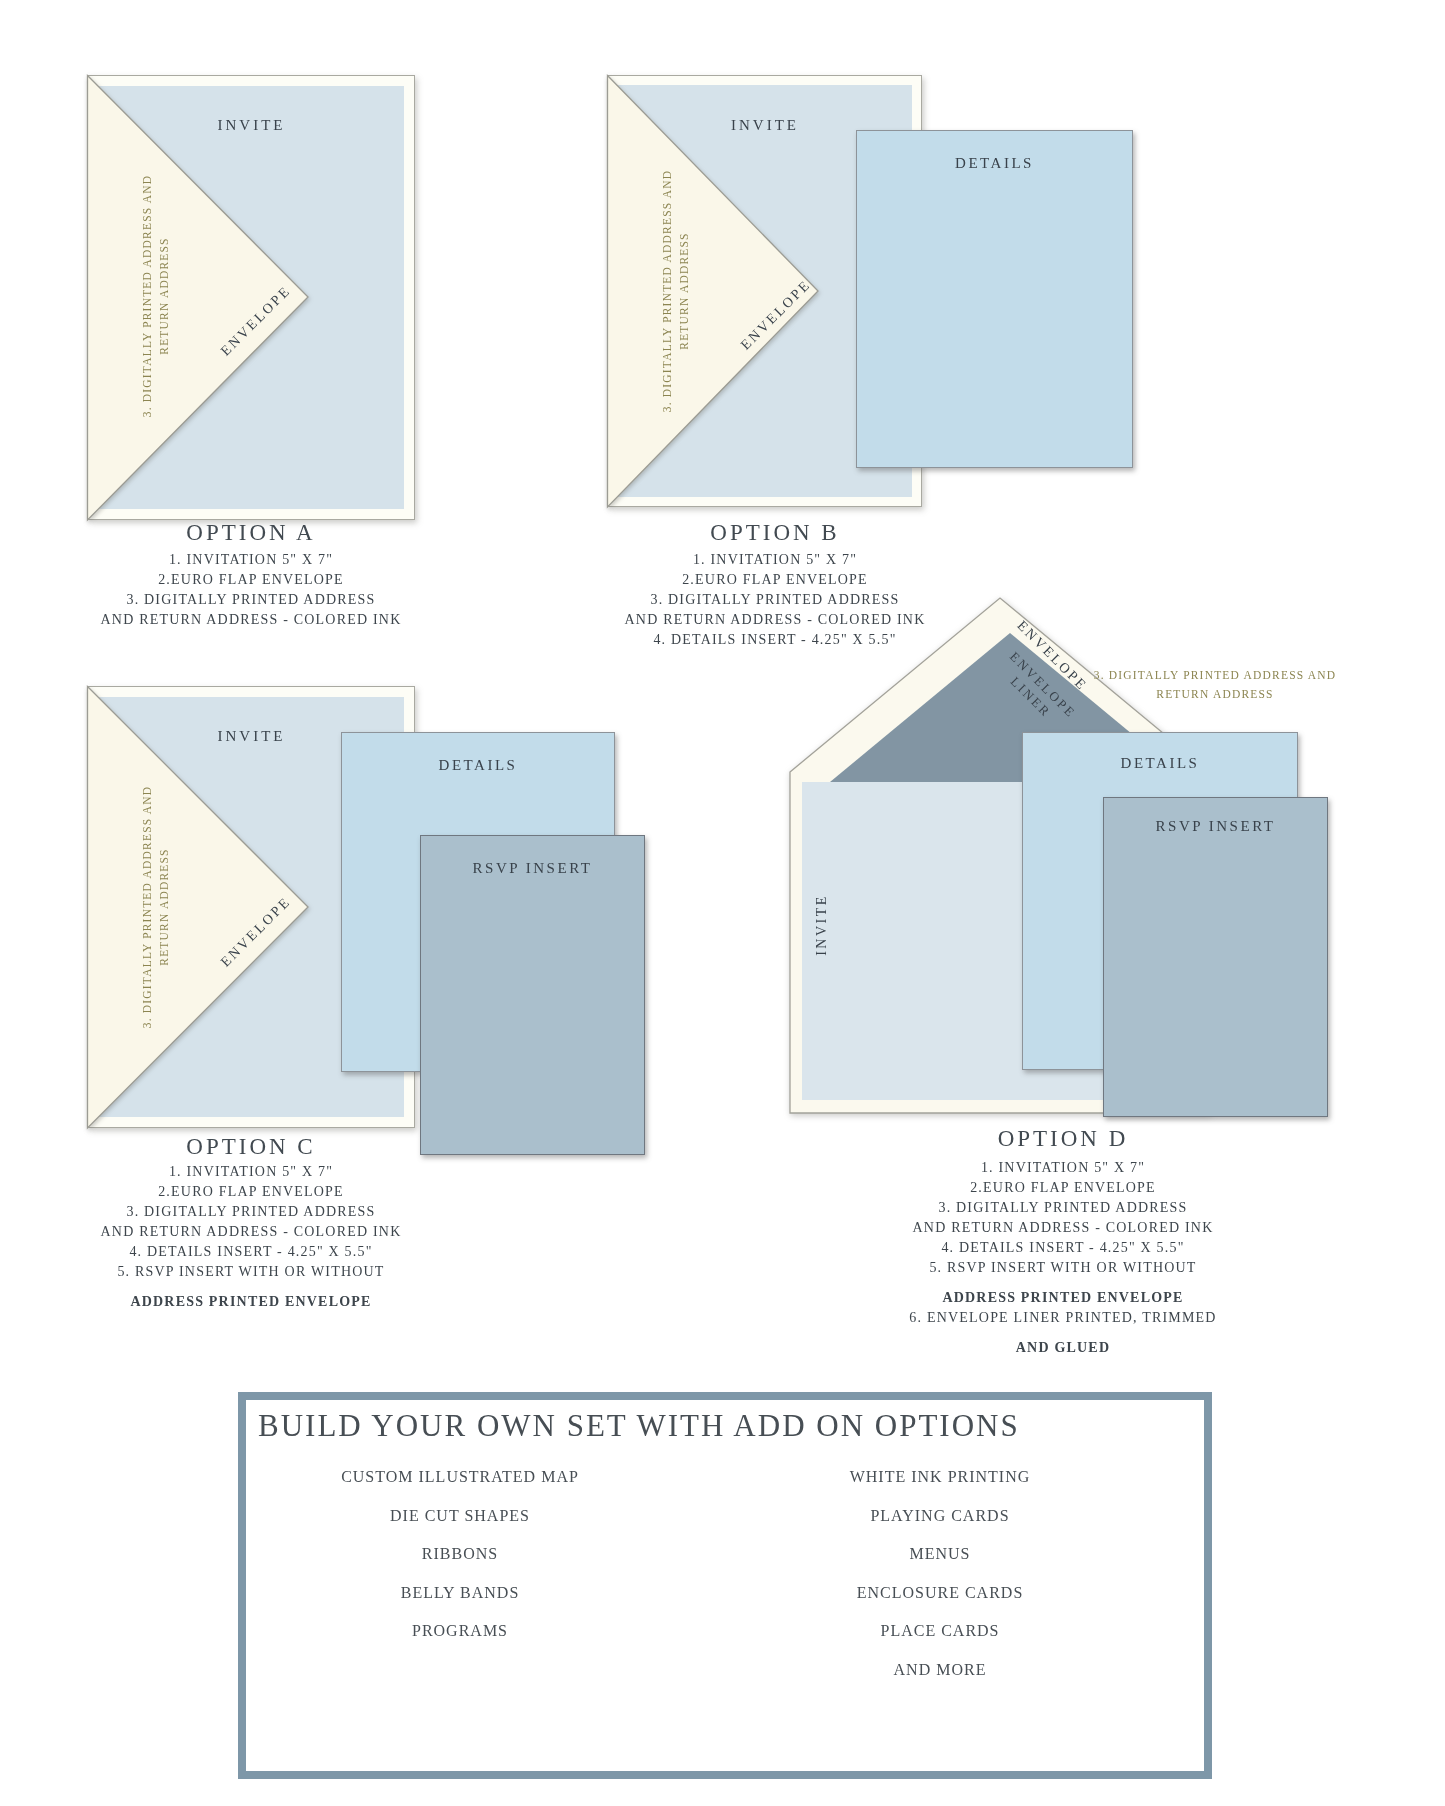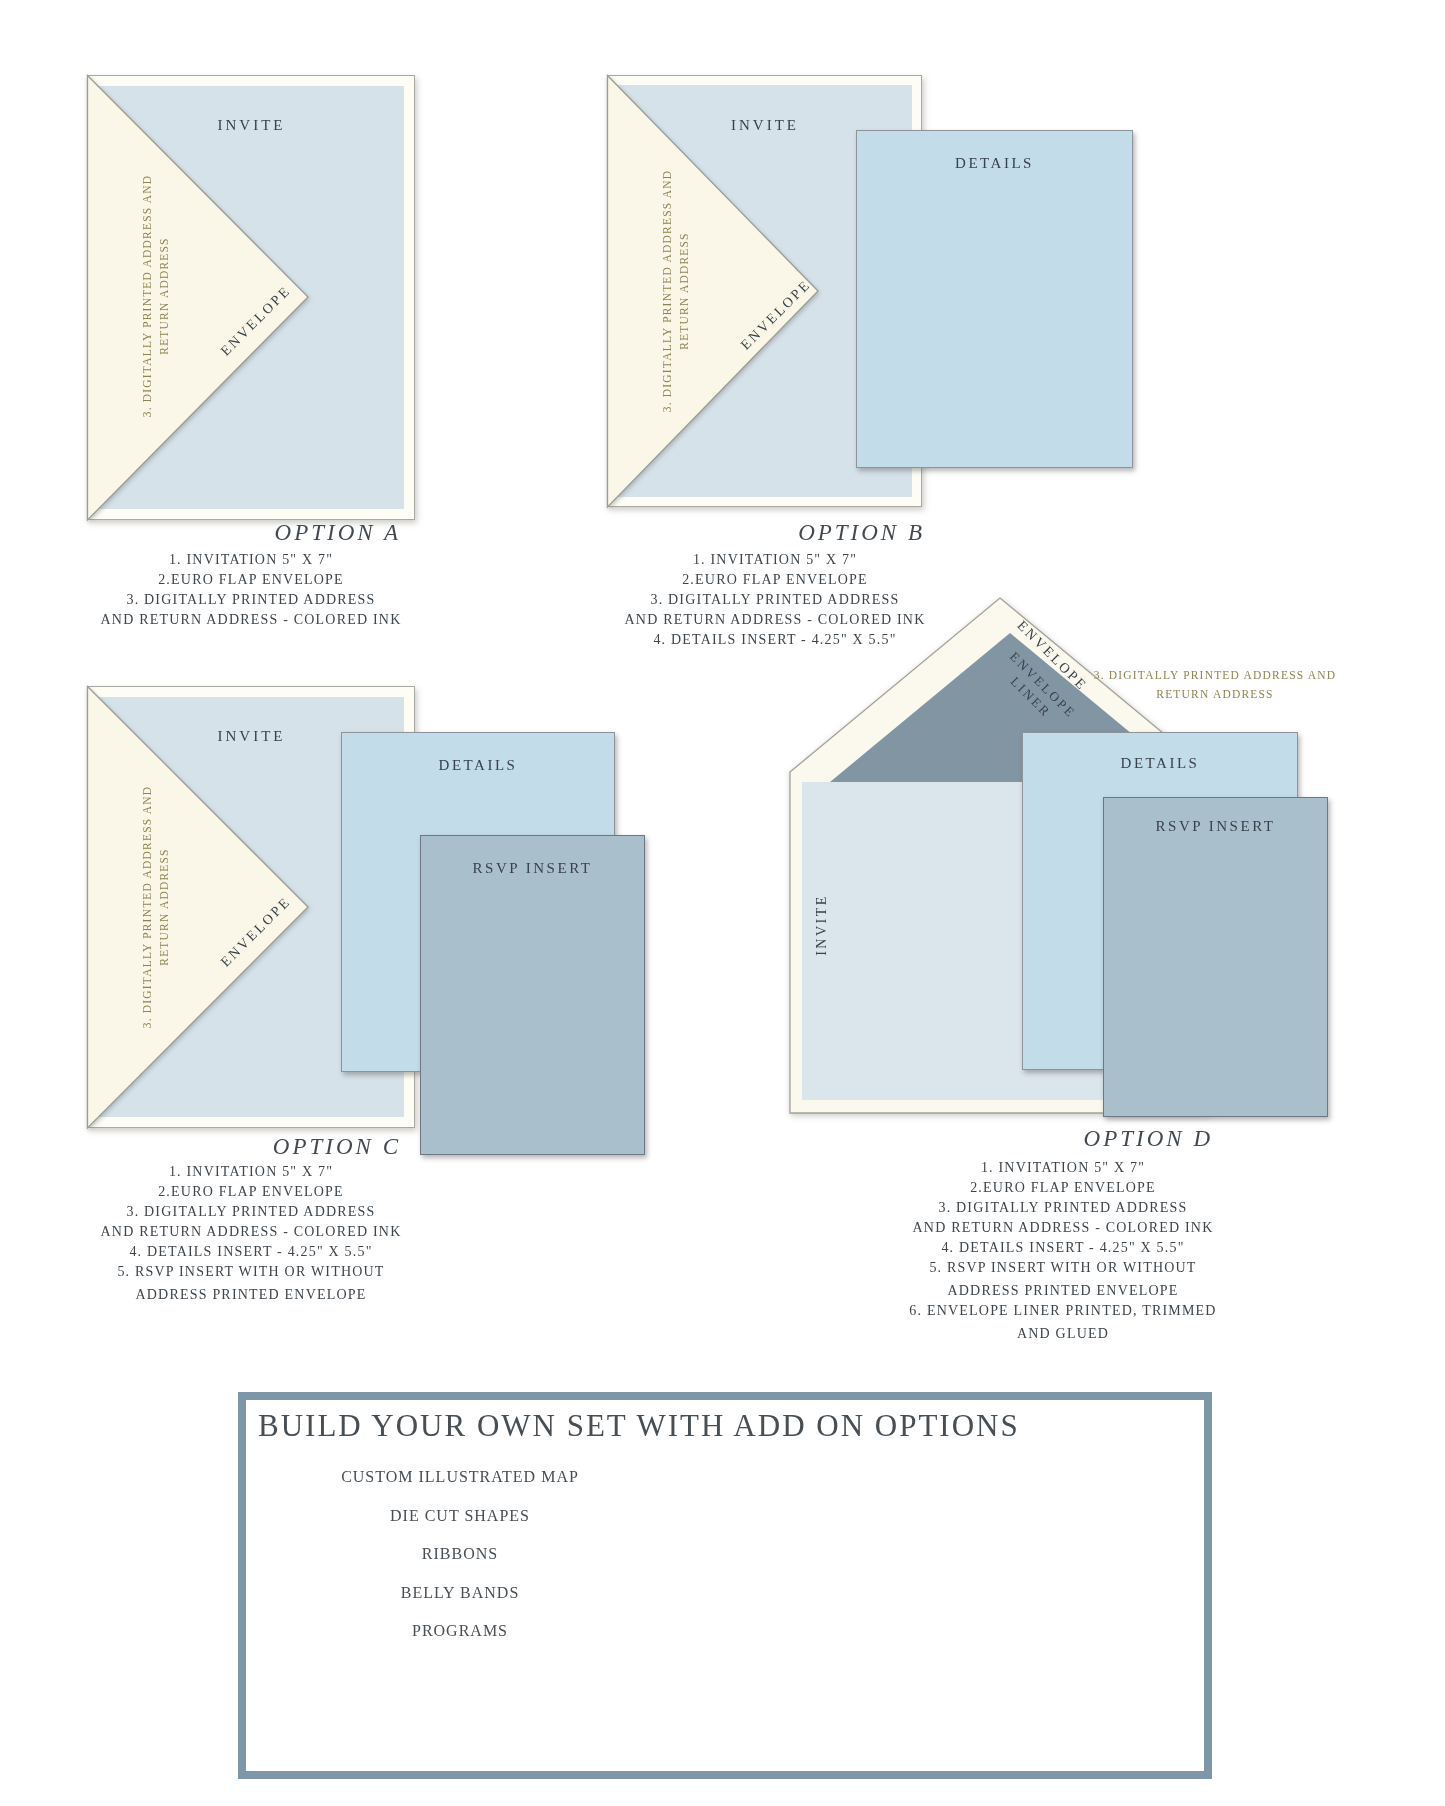--- a/index.html
+++ b/index.html
@@ -12,23 +12,23 @@
   .flap-note{text-align:center;font-size:11.5px;letter-spacing:1.2px;color:#8c8551;line-height:17px;transform:rotate(-90deg);}
   .diag{font-size:14px;letter-spacing:2.5px;color:#39424b;text-align:center;white-space:nowrap;}
   .rot-n45{transform:rotate(-45deg);}
   .rot-45{transform:rotate(45deg);}
   .rot-n90{transform:rotate(-90deg);}
   .card{box-shadow:2px 3px 5px rgba(90,90,90,.45);box-sizing:border-box;font-family:Liberation Serif, serif;}
   .card.details{background:#c2dcea;border:1px solid #8d9399;}
   .card.rsvp{background:#aabfcc;border:1px solid #6f7780;}
   .card-label{text-align:center;font-size:15px;letter-spacing:2.5px;color:#39424b;line-height:16px;}
   .pad22{padding-top:22px;} .pad20{padding-top:20px;} .pad24{padding-top:24px;}
-  .opt-title{text-align:right;font-size:23px;letter-spacing:3px;color:#424a51;line-height:26px;font-style:italic;}
+  .opt-title{text-align:center;font-size:23px;letter-spacing:3px;color:#424a51;line-height:26px;}
   .opt-list{text-align:center;font-size:14px;letter-spacing:1.2px;line-height:20px;color:#3d454c;}
-  .opt-list .gap{margin-top:3px;}
+  .opt-list .gap{margin-top:10px;font-weight:bold;}
   .olive-note{text-align:center;font-size:11.5px;letter-spacing:1.2px;color:#8c8551;line-height:19px;}
   .addon-box{border:8px solid #7e97a8;background:#ffffff;box-sizing:border-box;}
   .addon-title{text-align:left;font-size:31px;letter-spacing:2px;color:#474e54;line-height:36px;}
   .addon-col{text-align:center;font-size:16px;letter-spacing:1px;line-height:38.5px;color:#474e54;}
   svg{display:block;}
 </style>
 </head>
 <body>
 
 <div class="canvas">
@@ -139,14 +139,22 @@
 
   <div class="abs addon-box" style="left:238px;top:1392px;width:974px;height:387px;"></div>
   <div class="abs addon-title" style="left:258px;top:1408px;width:934px;">BUILD YOUR OWN SET WITH ADD ON OPTIONS</div>
   <div class="abs addon-col" style="left:250px;top:1458px;width:420px;">
     <div>CUSTOM ILLUSTRATED MAP</div>
     <div>DIE CUT SHAPES</div>
     <div>RIBBONS</div>
     <div>BELLY BANDS</div>
     <div>PROGRAMS</div>
   </div>
+  <div class="abs addon-col" style="left:720px;top:1458px;width:440px;">
+    <div>WHITE INK PRINTING</div>
+    <div>PLAYING CARDS</div>
+    <div>MENUS</div>
+    <div>ENCLOSURE CARDS</div>
+    <div>PLACE CARDS</div>
+    <div>AND MORE</div>
+  </div>
 
 </div>
 
 </body></html>

